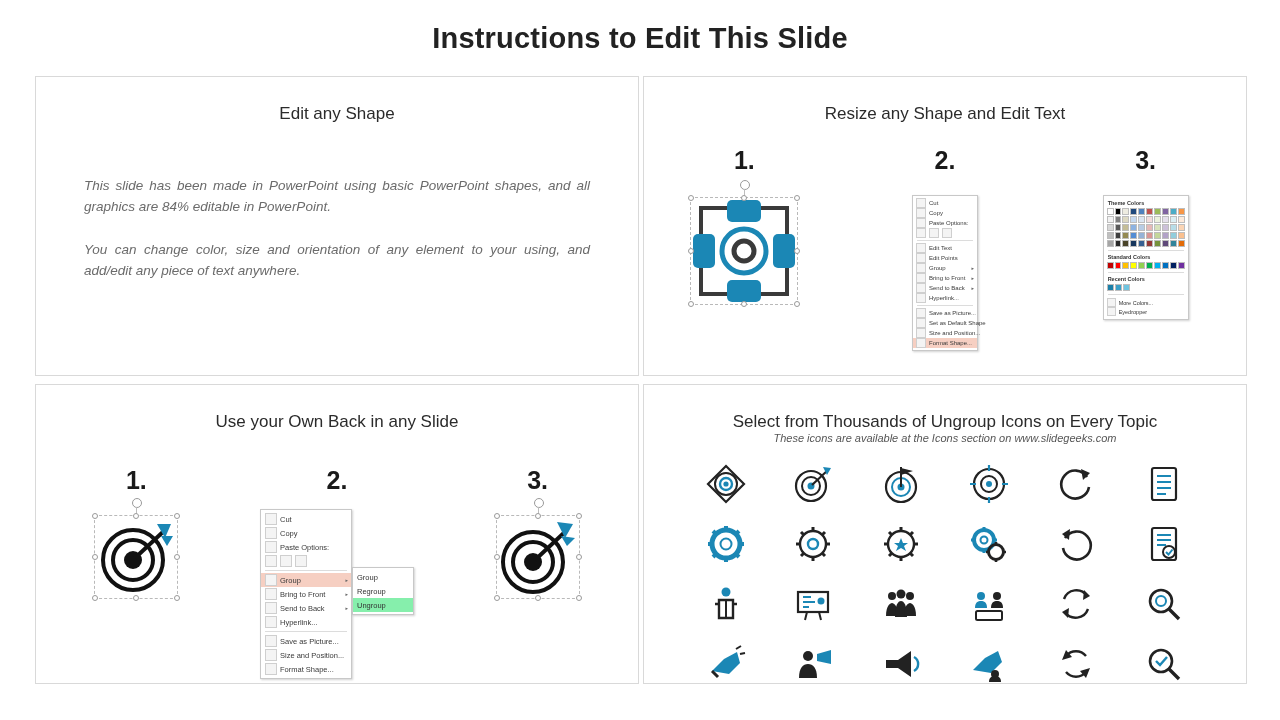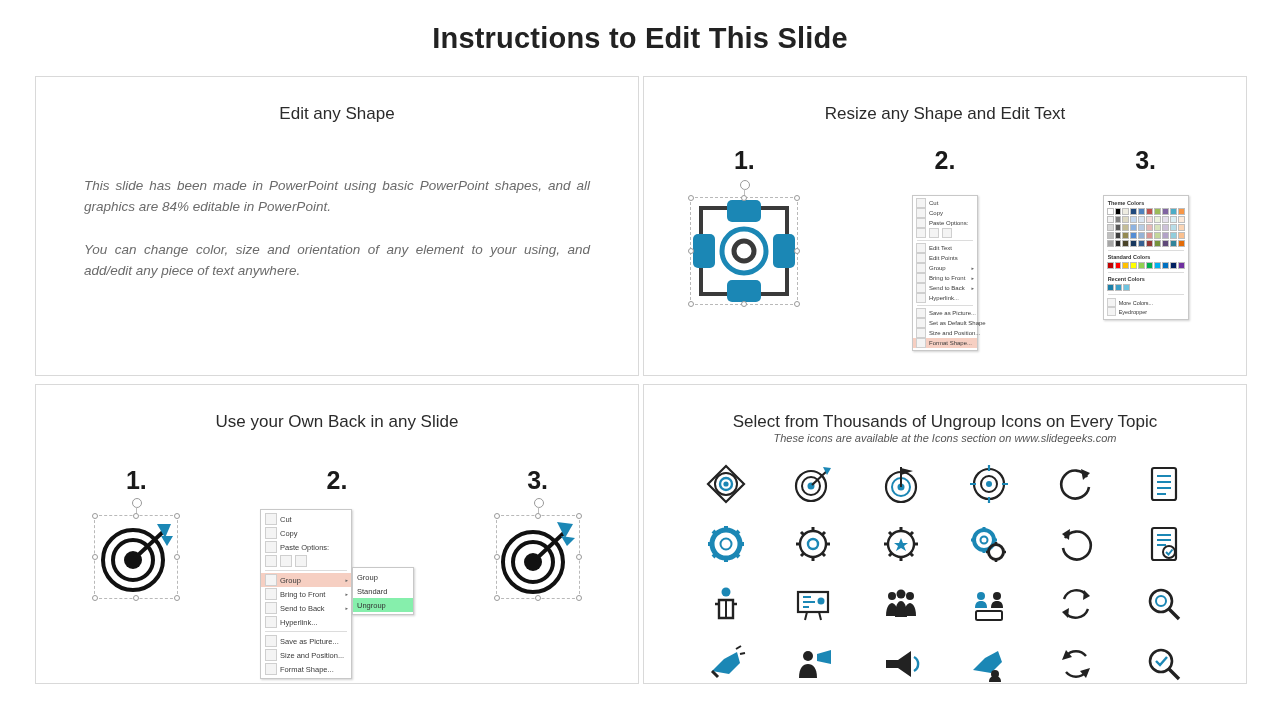--- a/index.html
+++ b/index.html
@@ -534,21 +534,21 @@
               <div class="mi">
                   <span class="ico"></span>
                   <span>Format Shape...</span>
                 </div>
             </div>
             <div class="sub-menu" style="margin-top:58px;">
               <div class="mi">
                   <span>Group</span>
                 </div>
               <div class="mi">
-                  <span>Standard</span>
+                  <span>Regroup</span>
                 </div>
               <div class="mi hl">
                   <span>Ungroup</span>
                 </div>
             </div>
           </div>
         </div>
 
         <div class="imgcell">
           <div class="sel-box" style="width:84px;height:84px;margin-top:10px;">

